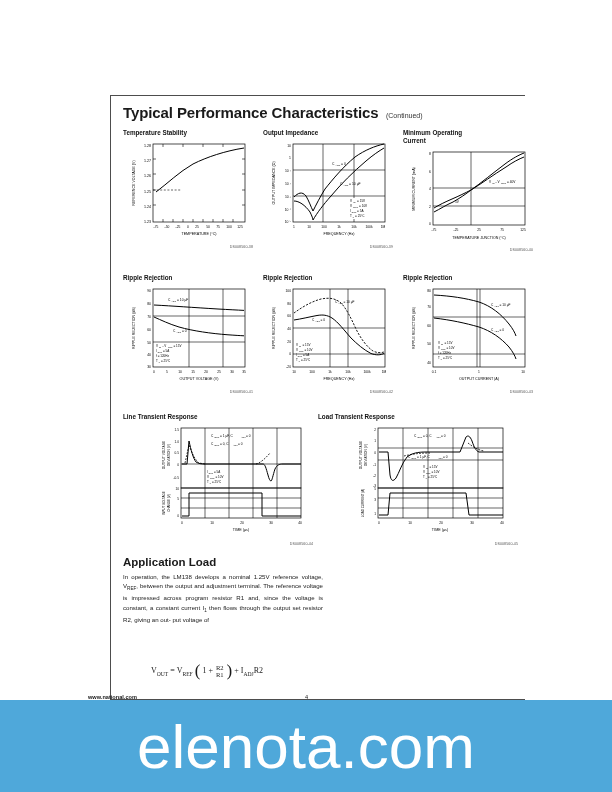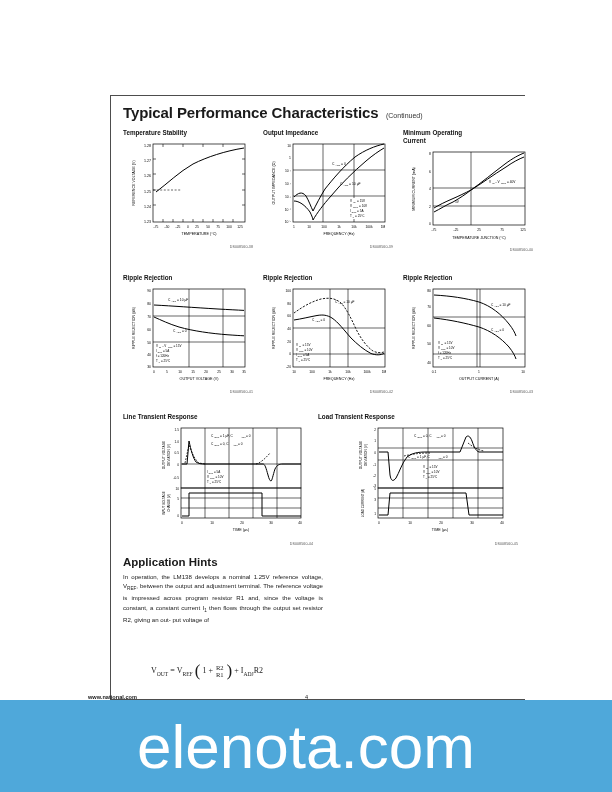--- a/index.html
+++ b/index.html
@@ -569,21 +569,21 @@
           <text x="122" y="108" font-size="3.7" text-anchor="middle" font-family="Liberation Sans, sans-serif">TIME (μs)</text>
           <text x="44" y="32" font-size="3.2" text-anchor="middle" transform="rotate(-90 44 32)" font-family="Liberation Sans, sans-serif">OUTPUT VOLTAGE</text>
           <text x="49" y="32" font-size="3.2" text-anchor="middle" transform="rotate(-90 49 32)" font-family="Liberation Sans, sans-serif">DEVIATION (V)</text>
           <text x="46" y="80" font-size="3.0" text-anchor="middle" transform="rotate(-90 46 80)" font-family="Liberation Sans, sans-serif">LOAD CURRENT (A)</text>
         </svg>
       </div>
       <div class="fig-id" style="width:200px;">DS008560-45</div>
     </div>
 
     <div id="app-hints">
-      <h2>Application Hints</h2>
+      <h2>Application Load</h2>
       <p><span>In operation, the LM138 develops a nominal 1.25V reference</span>
         <span>voltage, V</span><sub>REF</sub><span>, between the output and adjustment terminal.</span>
         <span>The reference voltage is impressed across program resistor</span>
         <span>R1 and, since the voltage is constant, a constant current I</span><sub>1</sub>
         <span>then flows through the output set resistor R2, giving an out-</span>
         <span>put voltage of</span></p>
     </div>
 
     <div id="formula">
       <span>V</span><sub>OUT</sub>

